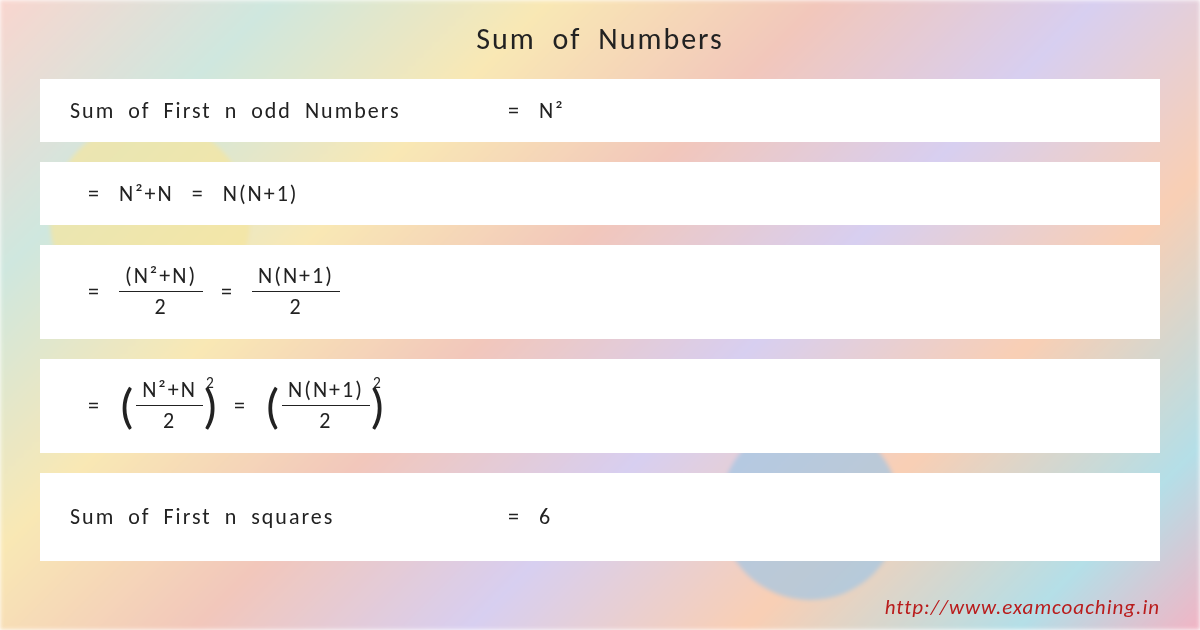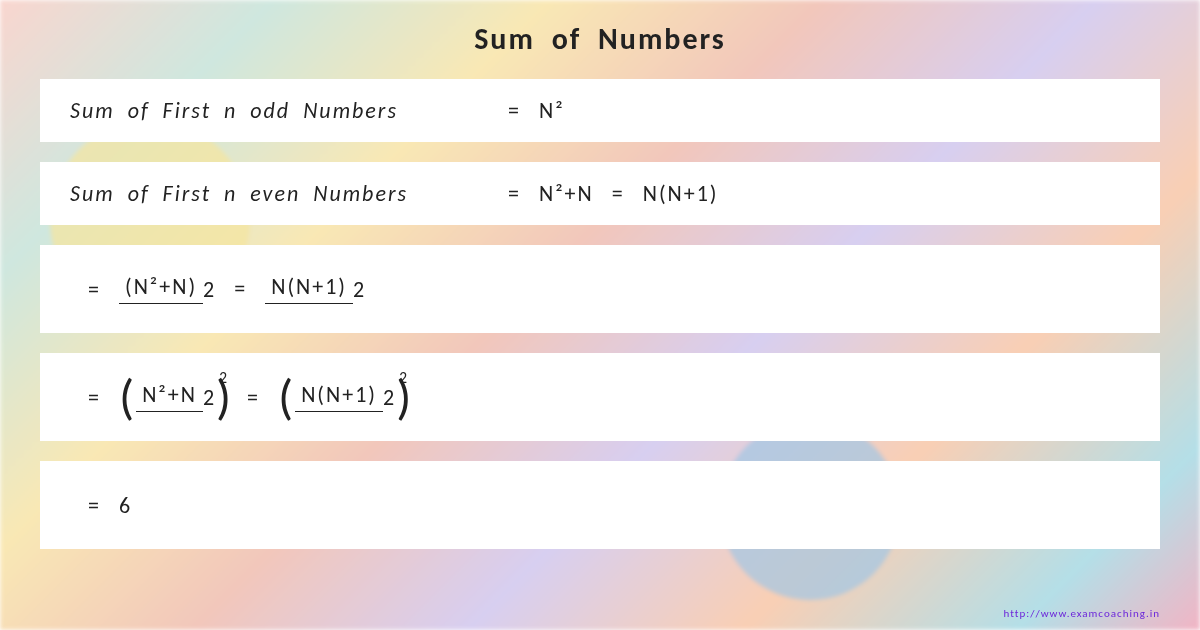--- a/index.html
+++ b/index.html
@@ -44,52 +44,51 @@
       z-index: 1;
       padding: 20px 40px 0 40px;
       height: 100%;
     }
     .title {
       text-align: center;
       font-size: 30px;
       color: #222;
       margin-bottom: 22px;
       word-spacing: 8px;
-      font-weight: 700;
+      font-weight: 400;
     }
     .formula-box {
       background: #ffffff;
       margin-bottom: 20px;
       padding: 18px 30px;
       display: flex;
       align-items: center;
       font-size: 22px;
       color: #222;
       min-height: 60px;
     }
     .formula-box.tall {
       min-height: 88px;
     }
     .label {
       width: 420px;
       flex-shrink: 0;
       word-spacing: 6px;
-      font-style: italic;
     }
     .eq {
       margin: 0 18px;
     }
     .rhs {
       display: flex;
       align-items: center;
       gap: 18px;
     }
     .frac {
       display: inline-flex;
-      flex-direction: row;
+      flex-direction: column;
       align-items: center;
       vertical-align: middle;
       line-height: 1.2;
     }
     .frac .num {
       border-bottom: 1.5px solid #222;
       padding: 0 6px 2px 6px;
       letter-spacing: 2px;
     }
     .frac .den {
@@ -107,41 +106,41 @@
       margin-top: -4px;
     }
     .group {
       display: inline-flex;
       align-items: center;
     }
     .footer {
       position: absolute;
       bottom: 10px;
       right: 40px;
-      font-size: 11px;
-      color: #6d28d9;
+      font-size: 21px;
+      color: #b91c1c;
       letter-spacing: 1px;
+      font-style: italic;
     }
   </style>
 </head>
 <body>
 
 <div class="bg"></div>
 
 <div class="content">
   <h1 class="title">Sum of Numbers</h1>
 
   <div class="formula-box">
     <span class="label">Sum of First n odd Numbers</span>
     <span class="eq">=</span>
     <span class="rhs">N²</span>
   </div>
 
   <div class="formula-box">
-    <span class="label">Sum of First n even Numbers</span>
     <span class="eq">=</span>
     <span class="rhs">
       <span>N²+N</span>
       <span>=</span>
       <span>N(N+1)</span>
     </span>
   </div>
 
   <div class="formula-box tall">
     <span class="eq">=</span>
@@ -177,20 +176,21 @@
           <span class="num">N(N+1)</span>
           <span class="den">2</span>
         </span>
         <span class="bigparen">)</span>
         <span class="outer-sup">2</span>
       </span>
     </span>
   </div>
 
   <div class="formula-box tall">
+    <span class="label">Sum of First n squares</span>
     <span class="eq">=</span>
     <span class="rhs">
       <span class="frac">
         <span class="den">6</span>
       </span>
     </span>
   </div>
 
   <div class="footer">http://www.examcoaching.in</div>
 </div>

